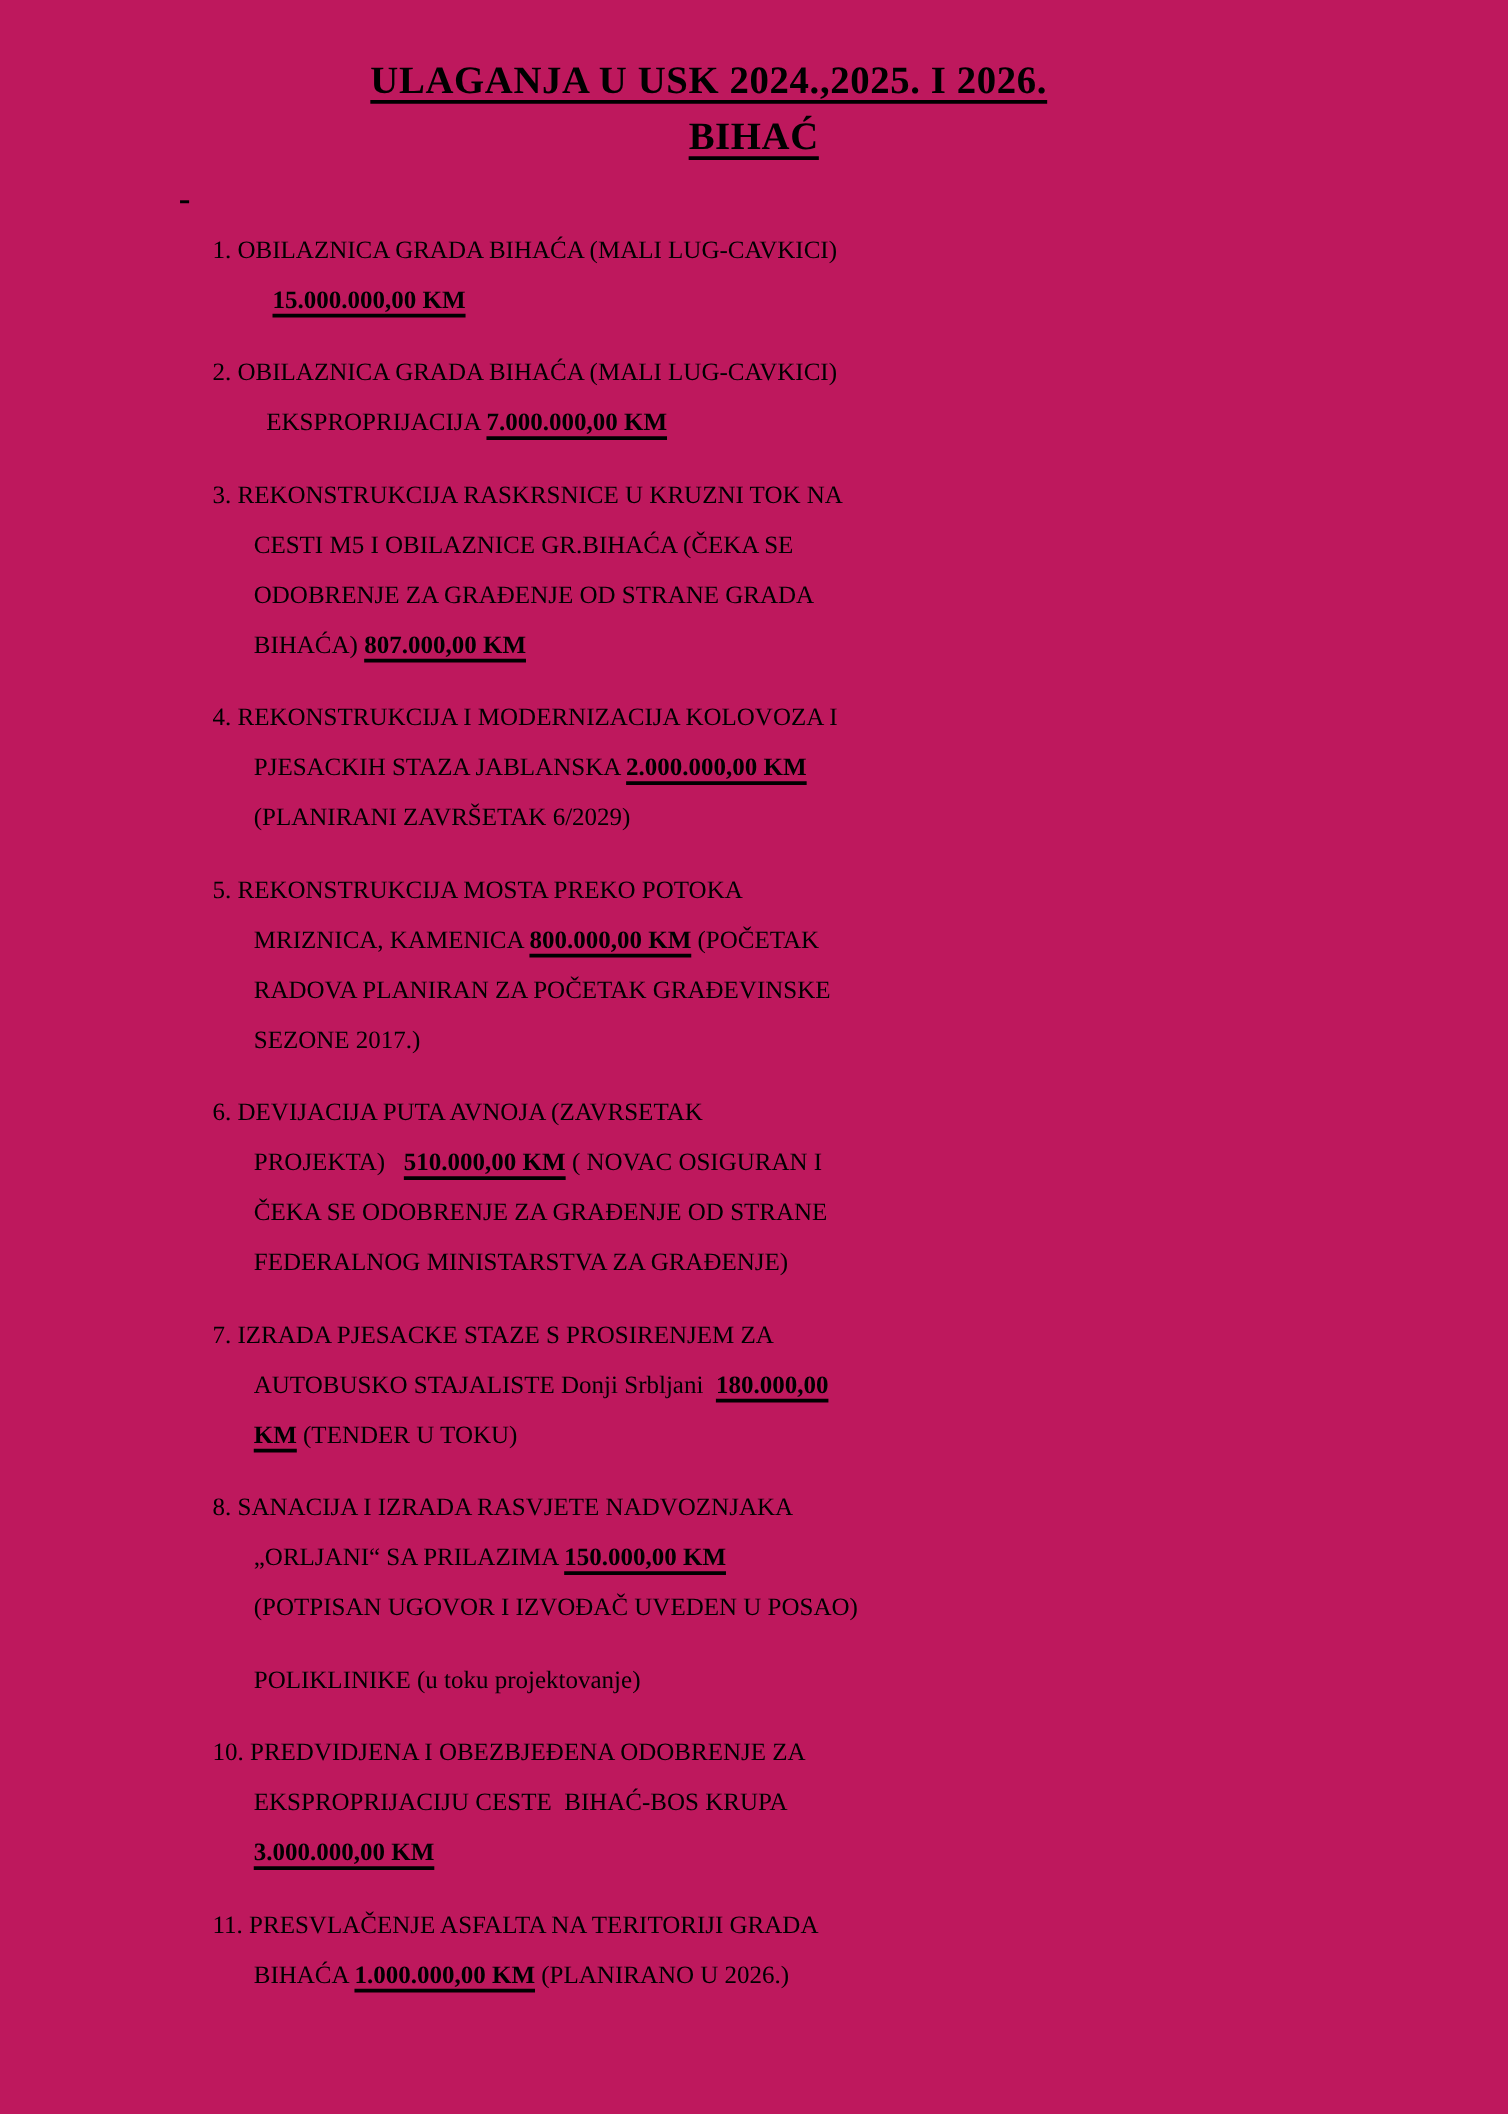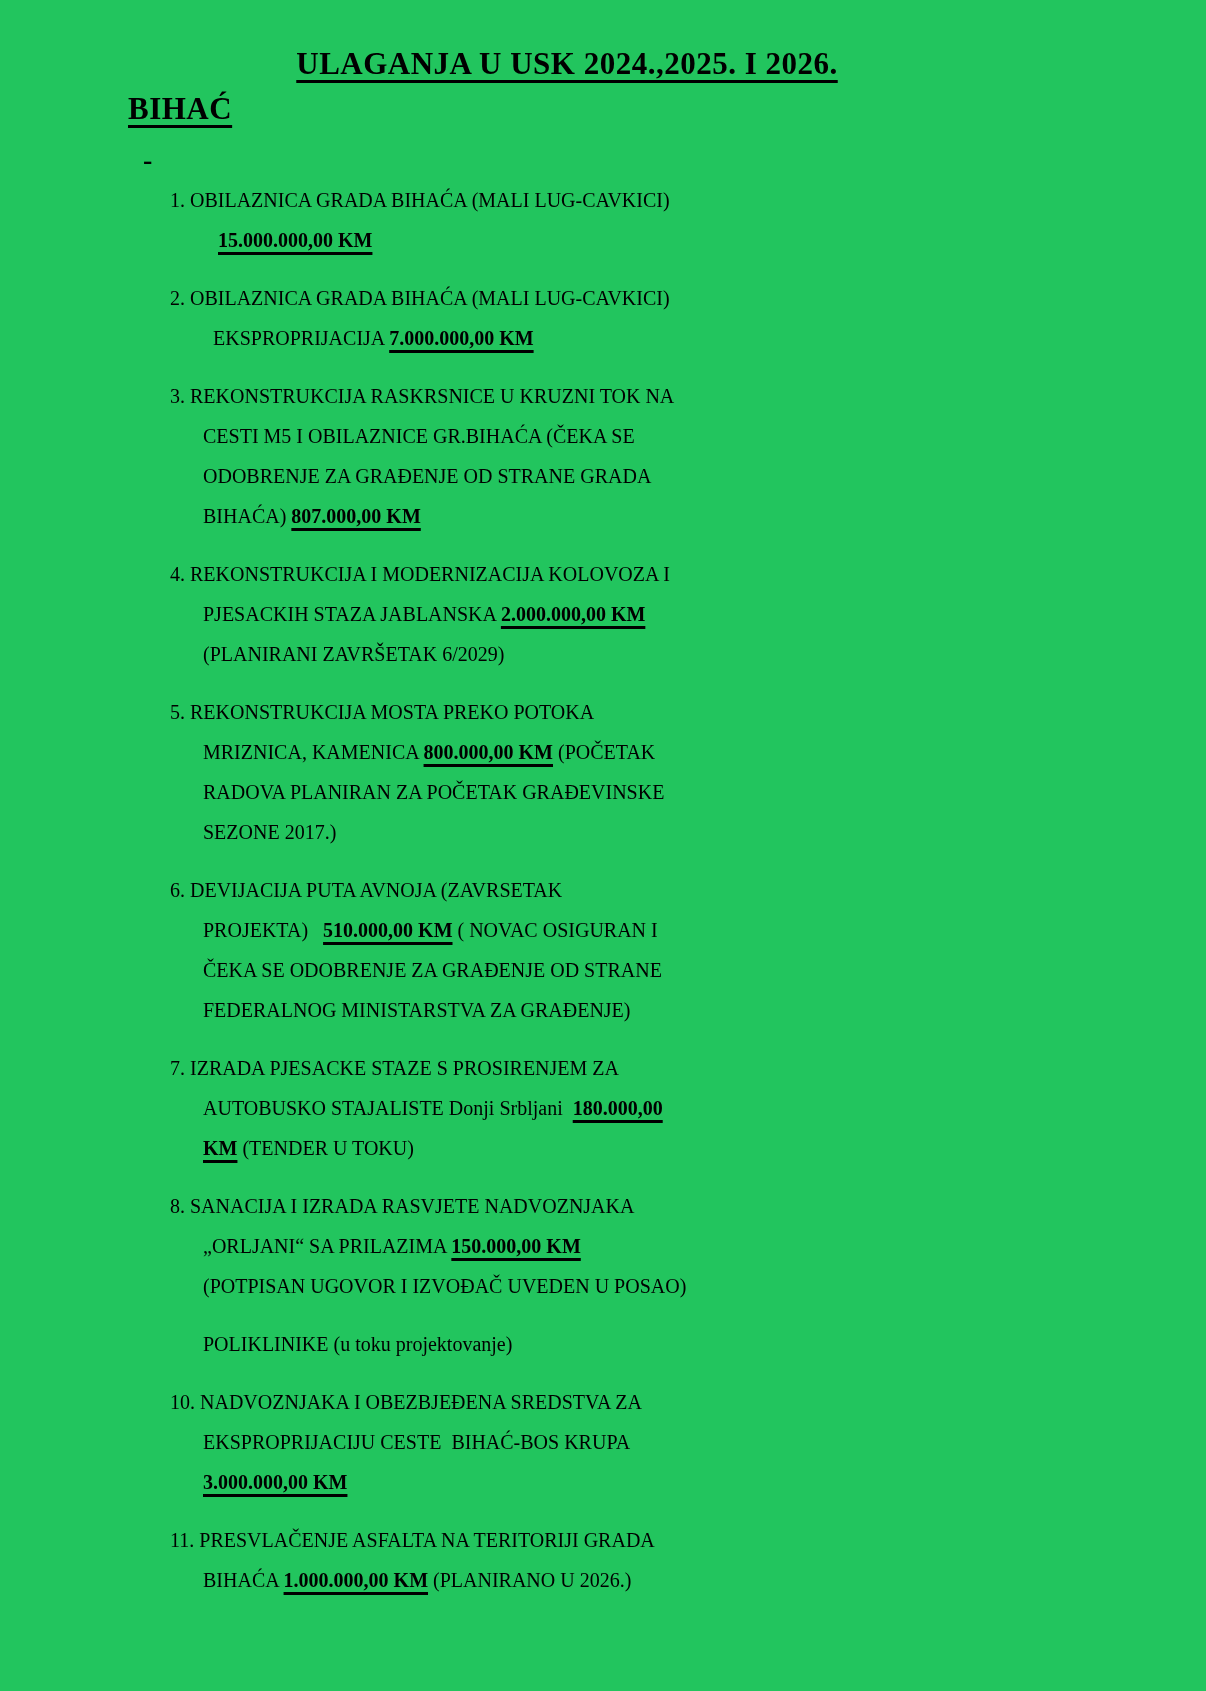--- a/index.html
+++ b/index.html
@@ -9,41 +9,41 @@
     background: #ffffff;
     font-family: "Liberation Serif", "DejaVu Serif", serif;
     color: #000000;
     overflow: hidden;
   }
   .doc {
     width: 1206px;
     height: 1691px;
     padding-top: 42px;
     box-sizing: border-box;
-    background: #22c55e;
+    background: #be185d;
   }
   .title {
     width: 1134px;
     text-align: center;
     font-size: 31px;
     font-weight: bold;
     line-height: 44px;
     letter-spacing: 0.5px;
   }
   .title .u-title {
     text-decoration: underline;
     text-decoration-thickness: 3px;
     text-underline-offset: 6px;
   }
   .region {
-    margin-left: 128px;
     font-size: 31px;
     font-weight: bold;
     line-height: 46px;
     letter-spacing: 0.5px;
+    text-align: center;
   }
   .region .u-title {
     text-decoration: underline;
     text-decoration-thickness: 3px;
     text-underline-offset: 6px;
   }
   .dash {
     margin-left: 143px;
     padding-top: 8px;
     font-size: 28px;
@@ -119,21 +119,21 @@
       </div>
       <div class="item">
         <div class="line first"><span>8. </span><span>SANACIJA I IZRADA RASVJETE NADVOZNJAKA</span></div>
         <div class="line"><span>„ORLJANI“ SA PRILAZIMA </span><span class="b u">150.000,00 KM</span></div>
         <div class="line"><span>(POTPISAN UGOVOR I IZVOĐAČ UVEDEN U POSAO)</span></div>
       </div>
       <div class="item">
         <div class="line"><span>POLIKLINIKE (u toku projektovanje)</span></div>
       </div>
       <div class="item">
-        <div class="line first"><span>10. </span><span>NADVOZNJAKA I OBEZBJEĐENA SREDSTVA ZA</span></div>
+        <div class="line first"><span>10. </span><span>PREDVIDJENA I OBEZBJEĐENA ODOBRENJE ZA</span></div>
         <div class="line"><span>EKSPROPRIJACIJU CESTE  BIHAĆ-BOS KRUPA</span></div>
         <div class="line"><span class="b u">3.000.000,00 KM</span></div>
       </div>
       <div class="item">
         <div class="line first"><span>11. </span><span>PRESVLAČENJE ASFALTA NA TERITORIJI GRADA</span></div>
         <div class="line"><span>BIHAĆA </span><span class="b u">1.000.000,00 KM</span><span> (PLANIRANO U 2026.)</span></div>
       </div>
     </div>
 </div>
 

